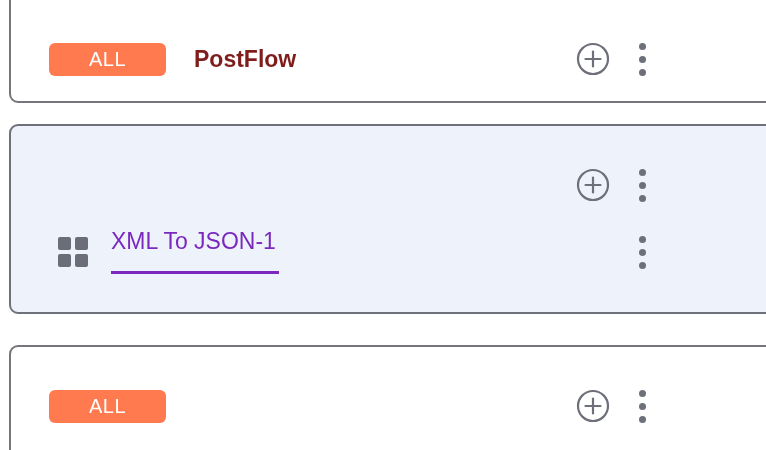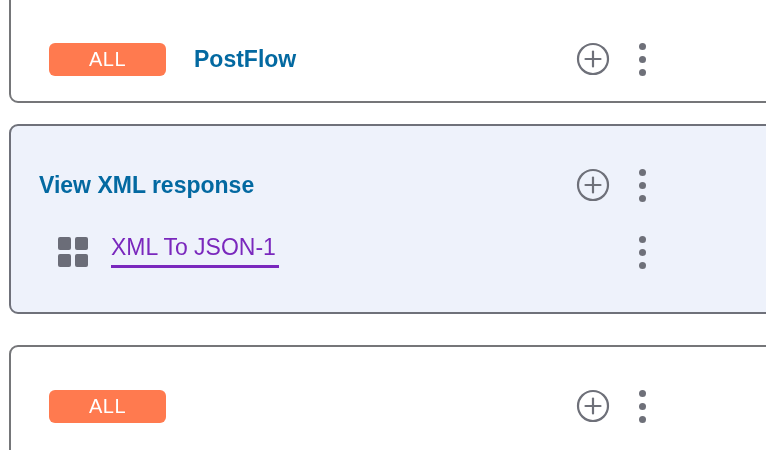--- a/index.html
+++ b/index.html
@@ -68,21 +68,21 @@
     line-height: 1;
   }
   .badge--all { background: #ff7a4f; }
   .badge--get { background: #3368d6; }
 
   
   .row-title {
     margin-left: 28px;
     font-size: 23px;
     font-weight: bold;
-    color: #0369a1;
+    color: #7f1d1d;
     white-space: nowrap;
   }
 
   
   .grid-icon {
     flex: 0 0 auto;
     margin-left: 47px;
     width: 30px;
     height: 30px;
     display: grid;
@@ -96,21 +96,21 @@
     border-radius: 2px;
   }
 
   
   .policy-link {
     margin-left: 23px;
     font-size: 23px;
     color: #7a28bd;
     text-decoration: none;
     border-bottom: 3px solid #7a28bd;
-    padding-bottom: 6px;
+    padding-bottom: 18px;
     padding-right: 3px;
     line-height: 1;
     white-space: nowrap;
     cursor: pointer;
   }
 
   
   .actions {
     position: absolute;
     right: 144px;               
@@ -164,21 +164,20 @@
           <span></span>
           <span></span>
           <span></span>
         </span>
       </div>
     </div>
   </div>
 
   <div class="card card--viewxml is-selected">
     <div class="row row--main">
-      <span class="row-title">View XML response</span>
 
       <div class="actions">
         <span class="plus-icon">
           <svg viewBox="0 0 34 34" width="34" height="34" aria-hidden="true">
             <circle cx="17" cy="17" r="15" fill="none" stroke="#6e7079" stroke-width="2.2"></circle>
             <line x1="17" y1="9.5" x2="17" y2="24.5" stroke="#6e7079" stroke-width="2.2" stroke-linecap="round"></line>
             <line x1="9.5" y1="17" x2="24.5" y2="17" stroke="#6e7079" stroke-width="2.2" stroke-linecap="round"></line>
           </svg>
         </span>
         <span class="kebab-icon">

